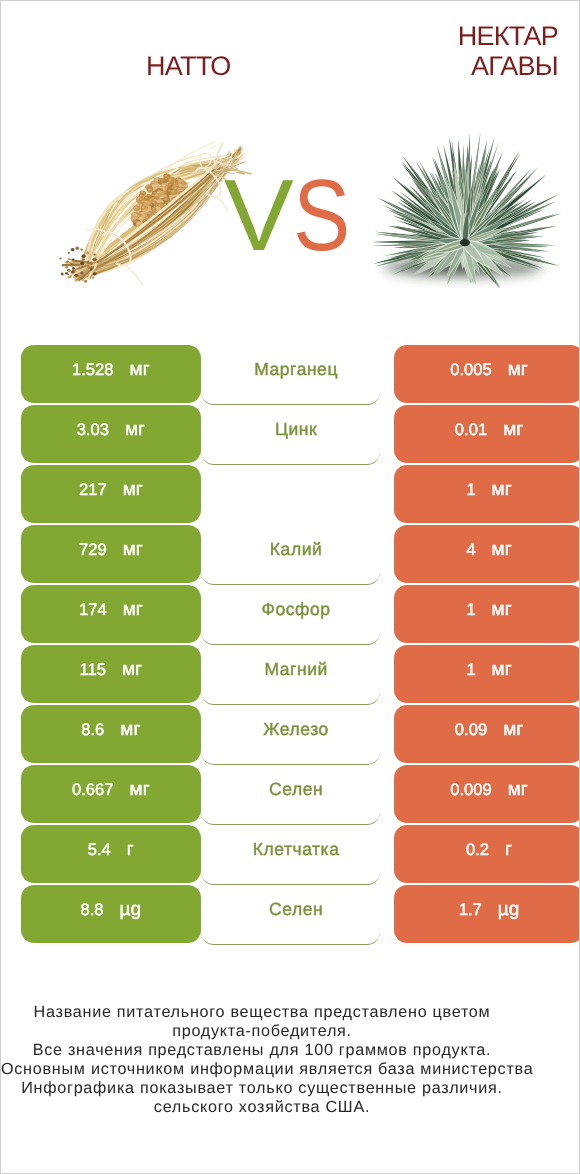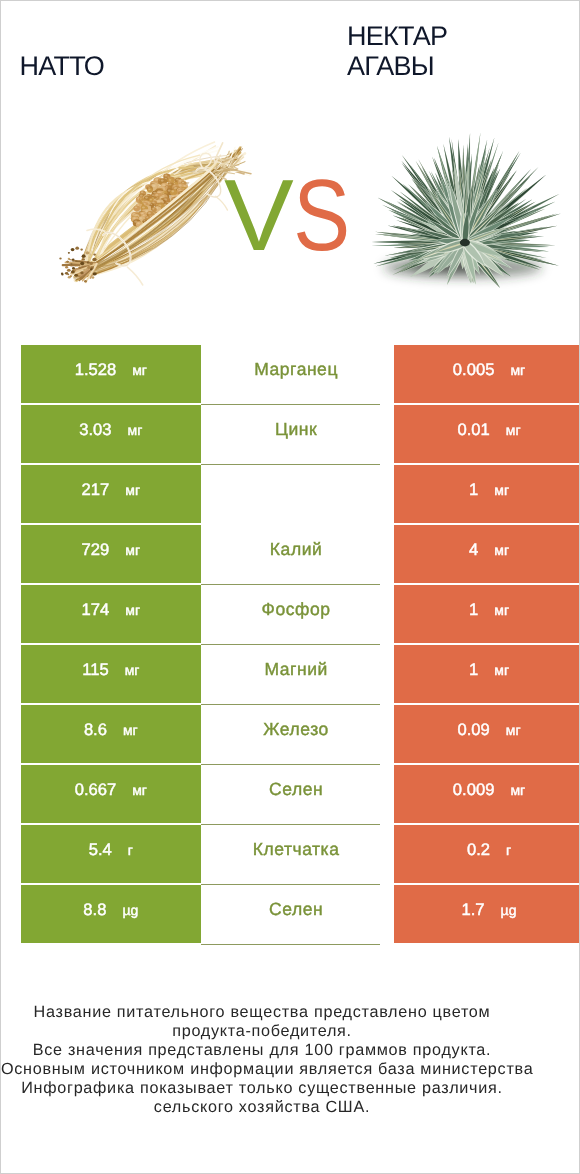--- a/index.html
+++ b/index.html
@@ -7,46 +7,46 @@
   body{width:580px;height:1174px;overflow:hidden;
        font-family:"Liberation Sans",sans-serif;
        -webkit-font-smoothing:antialiased;
        -moz-osx-font-smoothing:grayscale;
        text-rendering:geometricPrecision;}
   *{-webkit-font-smoothing:antialiased;}
   .page{will-change:transform;}
   .page{position:relative;width:578px;height:1172px;border:1px solid #cfcfcf;background:#fff;overflow:hidden;}
 
   
-  .hdr-title{position:absolute;font-size:27px;font-weight:400;color:#0f172a;
-             text-align:left;line-height:29.7px;letter-spacing:-0.75px;}
+  .hdr-title{position:absolute;font-size:27px;font-weight:400;color:#7f1d1d;
+             text-align:right;line-height:29.7px;letter-spacing:-0.75px;}
   .hdr-left{left:18.5px;top:51.4px;width:211px;}
   .hdr-right{left:346px;top:20.9px;width:211px;}
 
   
   .hero{position:absolute;left:0;top:0;width:578px;height:330px;}
   .vs{position:absolute;left:1px;top:164px;width:578px;text-align:center;
       font-size:101.5px;line-height:101.5px;font-weight:400;letter-spacing:-1.5px;}
   .vs span{display:inline-block;}
   .vs .v{color:#82a733;transform:scaleX(1.03);}
   .vs .s{color:#e06b47;transform:scaleX(0.84);margin-left:-4px;margin-right:3px;}
 
   
   .tbl{position:absolute;left:20px;top:344px;width:538px;}
   .row{position:relative;height:60px;}
   .row:last-child{height:58px;}
   .cell{position:absolute;top:0;height:58px;display:flex;align-items:center;
-        justify-content:center;box-sizing:border-box;white-space:nowrap;}
+        justify-content:center;box-sizing:border-box;white-space:nowrap;border-radius:13px;}
   .c-left{left:0;width:179.6px;background:#82a733;color:#ffffff;}
   .c-mid{left:179.6px;width:179.0px;height:59.6px;background:#ffffff;
          border-bottom:1.1px solid #8d9a5e;padding-left:12px;}
   .row:first-child .c-mid{border-top:none;}
   .c-right{left:373px;width:190px;background:#e06b47;color:#ffffff;}
   .num{font-size:16.6px;font-weight:400;letter-spacing:0px;position:relative;top:-4px;-webkit-text-stroke:0.45px #ffffff;}
-  .unit{font-size:14px;font-weight:400;margin-left:16px;letter-spacing:0px;position:relative;top:-4px;-webkit-text-stroke:0.45px #ffffff;}
+  .unit{font-size:19px;font-weight:400;margin-left:16px;letter-spacing:0px;position:relative;top:-4px;-webkit-text-stroke:0.45px #ffffff;}
   .lbl{font-size:17.5px;font-weight:400;color:#7a9339;letter-spacing:0.55px;position:relative;top:-5px;-webkit-text-stroke:0.42px #7a9339;}
 
   
   .foot{position:absolute;left:0;top:1002.2px;width:522px;text-align:center;
         font-size:16.2px;line-height:18.9px;color:#272727;letter-spacing:0.72px;
         font-weight:400;}
   .foot div{white-space:nowrap;}
 </style>
 </head>
 <body>

